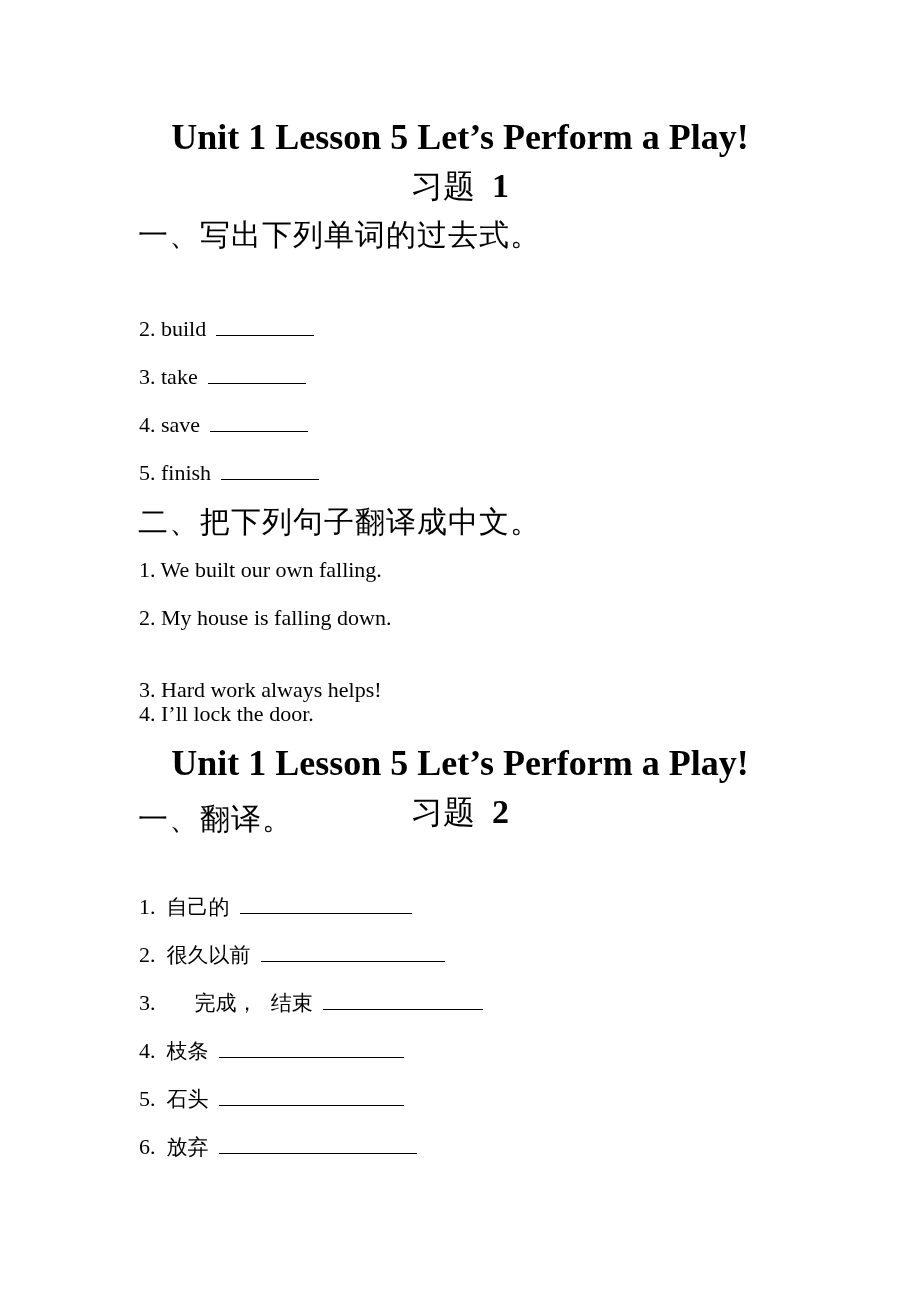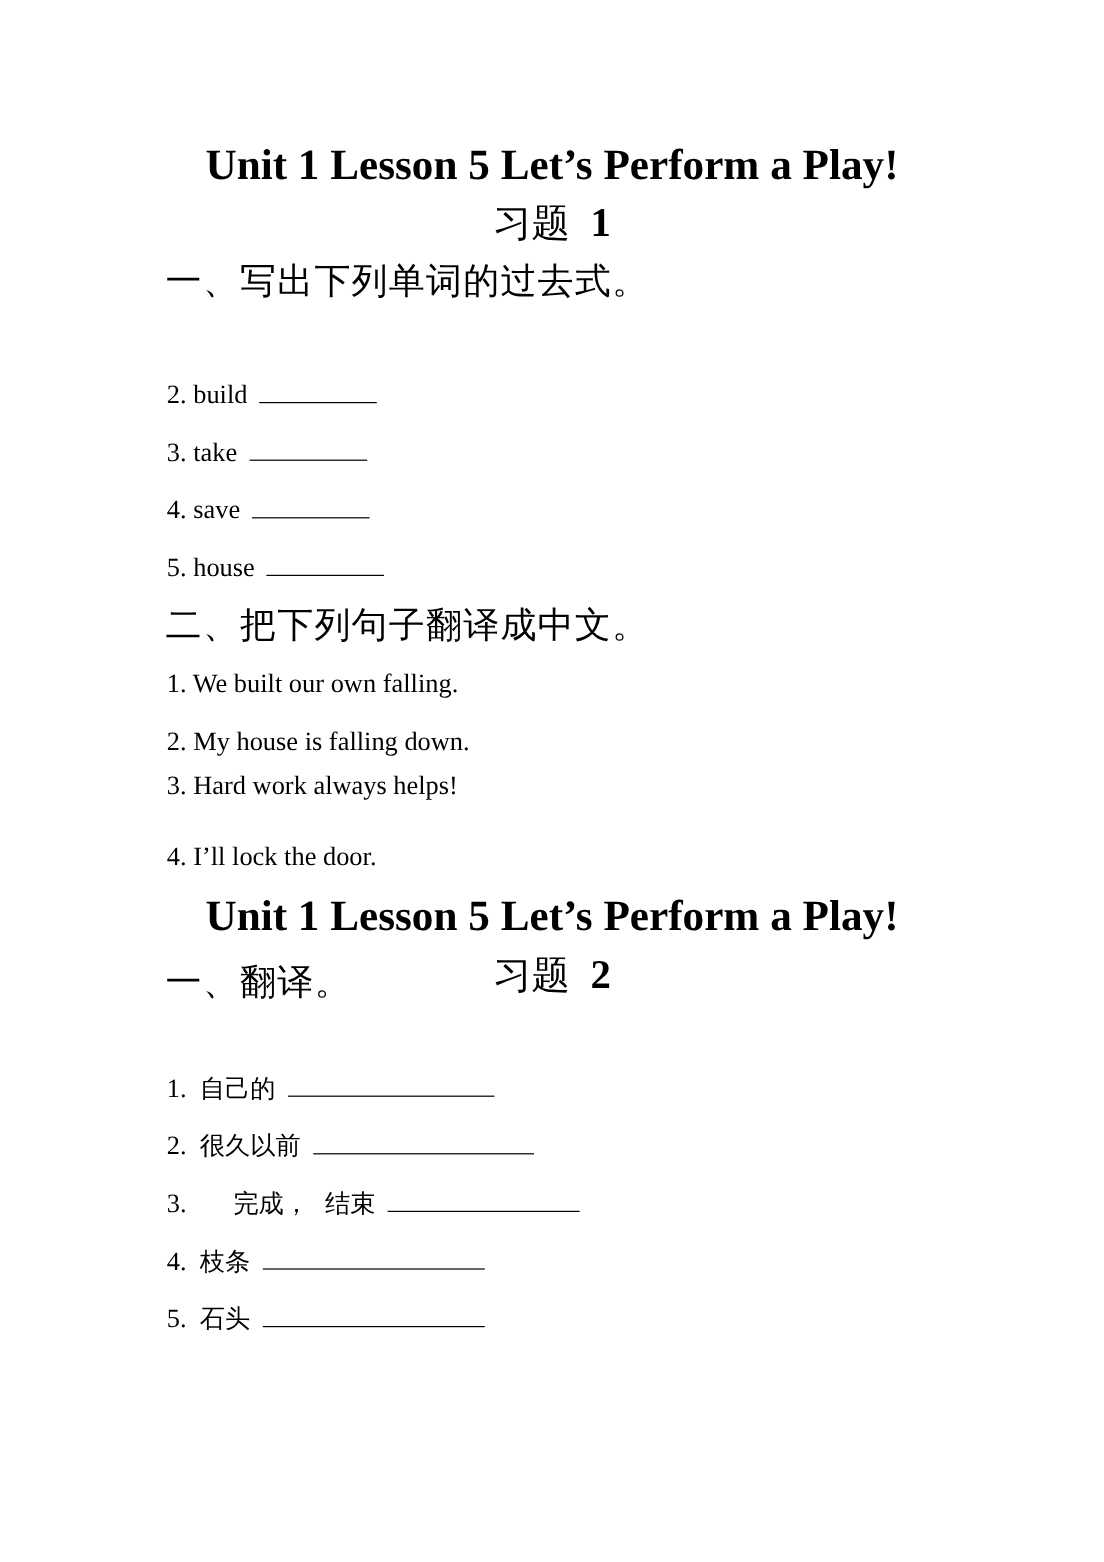--- a/index.html
+++ b/index.html
@@ -46,32 +46,32 @@
   <div class="item" style="top:315px;">
     <span>2.</span> <span>build</span><span class="blank" style="width:98px;"></span>
   </div>
   <div class="item" style="top:363px;">
     <span>3.</span> <span>take</span><span class="blank" style="width:98px;"></span>
   </div>
   <div class="item" style="top:411px;">
     <span>4.</span> <span>save</span><span class="blank" style="width:98px;"></span>
   </div>
   <div class="item" style="top:459px;">
-    <span>5.</span> <span>house</span><span class="blank" style="width:98px;"></span>
+    <span>5.</span> <span>finish</span><span class="blank" style="width:98px;"></span>
   </div>
 
   <div class="section-head" style="top:502px;">二、把下列句子翻译成中文。</div>
 
   <div class="item" style="top:556px;">
     <span>1.</span> <span>We built our own falling.</span>
   </div>
   <div class="item" style="top:604px;">
     <span>2.</span> <span>My house is falling down.</span>
   </div>
-  <div class="item" style="top:641px;">
+  <div class="item" style="top:676px;">
     <span>3.</span> <span>Hard work always helps!</span>
   </div>
   <div class="item" style="top:700px;">
     <span>4.</span> <span>I’ll lock the door.</span>
   </div>
 
   <div class="title" style="top:741px;">Unit 1 Lesson 5 Let’s Perform a Play!</div>
   <div class="subtitle" style="top:790px;">
     <span class="cn">习题</span>&nbsp;&nbsp;<span>2</span>
   </div>
@@ -85,14 +85,17 @@
   </div>
   <div class="item" style="top:989px;">
     <span>3.</span>&nbsp; <span class="cn" style="white-space:pre;margin-left:28px;">完成，  结束</span><span class="blank" style="width:160px;"></span>
   </div>
   <div class="item" style="top:1037px;">
     <span>4.</span>&nbsp; <span class="cn">枝条</span><span class="blank" style="width:185px;"></span>
   </div>
   <div class="item" style="top:1085px;">
     <span>5.</span>&nbsp; <span class="cn">石头</span><span class="blank" style="width:185px;"></span>
   </div>
+  <div class="item" style="top:1133px;">
+    <span>6.</span>&nbsp; <span class="cn">放弃</span><span class="blank" style="width:198px;"></span>
+  </div>
 
 </div>
 
 </body></html>

